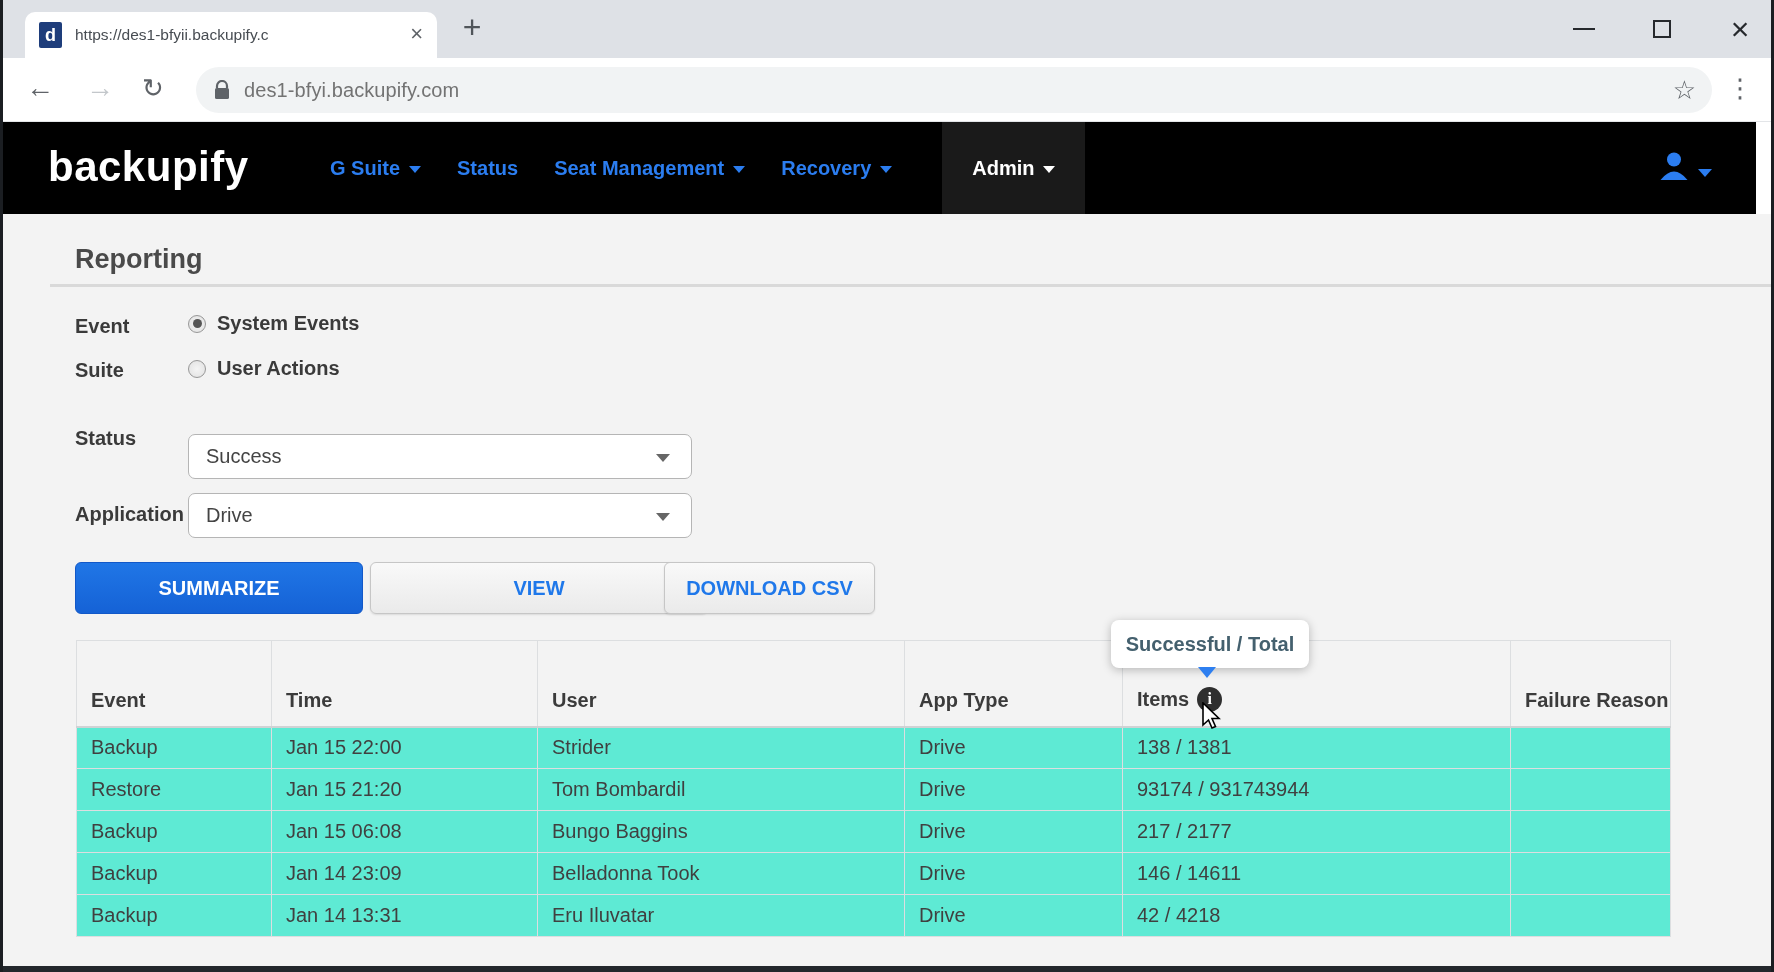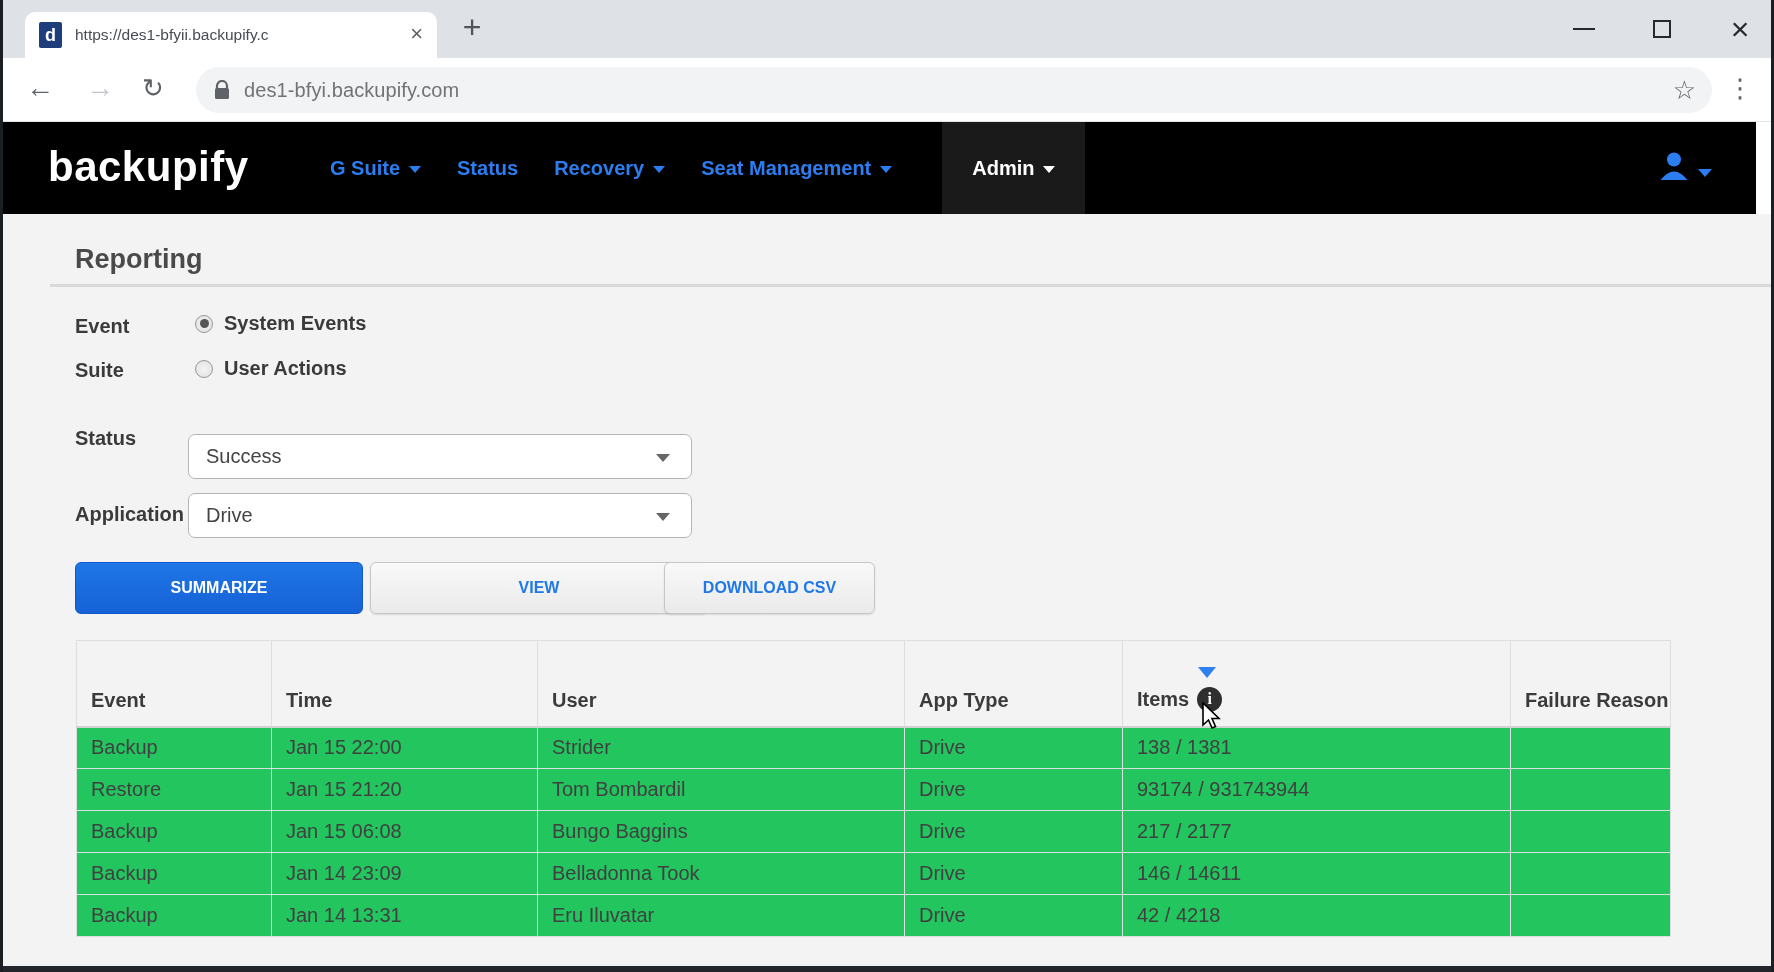--- a/index.html
+++ b/index.html
@@ -61,52 +61,52 @@
   
   .page { position:absolute; left:0; top:214px; right:0; height:758px; background:#f3f3f3; overflow:hidden; }
   .page-title { position:absolute; left:75px; top:24px; font-size:27px; font-weight:bold; color:#4a4a4a;margin-top:6px; }
   .rule { position:absolute; left:50px; right:0; top:70px; height:3px; background:#d9d9d9; }
 
   .field-label { position:absolute; font-size:20px; font-weight:bold; color:#3a3a3a; }
   .lbl-event { left:75px; top:90px; line-height:44px; }
   .lbl-status { left:75px; top:213px; }
   .lbl-app { left:75px; top:289px; width:116px; overflow:hidden; white-space:nowrap; }
 
-  .radio-row { position:absolute; left:195px; display:flex; align-items:center; gap:11px; }
+  .radio-row { position:absolute; left:188px; display:flex; align-items:center; gap:11px; }
   .radio-row-1 { top:98px; }
   .radio-row-2 { top:143px; }
   .radio { width:18px; height:18px; border-radius:50%; border:1px solid #979797;
            background:radial-gradient(#f4f4f4,#e0e0e0); display:flex; align-items:center; justify-content:center; }
   .radio .dot { width:9px; height:9px; border-radius:50%; background:#555; display:none; }
   .radio.selected .dot { display:block; }
   .radio-label { font-size:20px; font-weight:bold; color:#3a3a3a; }
 
   .select { position:absolute; left:188px; width:504px; height:45px; background:#fff; border:1px solid #b5b5b5;
             border-radius:7px; font-size:20px; color:#444; line-height:43px; padding-left:17px; }
   .select-status { top:220px; }
   .select-app { top:279px; }
   .select-caret { position:absolute; right:21px; top:19px; width:0; height:0;
                   border-left:7px solid transparent; border-right:7px solid transparent; border-top:8px solid #666; }
 
-  .btn { position:absolute; top:348px; height:52px; border-radius:6px; font-size:16px; font-weight:bold;
+  .btn { position:absolute; top:348px; height:52px; border-radius:6px; font-size:20px; font-weight:bold;
          display:flex; align-items:center; justify-content:center; }
   .btn-primary { left:75px; width:288px; background:linear-gradient(180deg,#2076e6,#1562d6); color:#fff;
                  border:1px solid #1258c8; }
   .btn-secondary { background:linear-gradient(180deg,#f9f9f9,#eaeaea); border:1px solid #c6c6c6; color:#1f78ea;
                    box-shadow:0 1px 2px rgba(0,0,0,0.10); }
   .btn-view { left:370px; width:338px; }
   .btn-csv { left:664px; width:211px; }
 
   
   .report-table { position:absolute; left:76px; top:426px; width:1594px; border-collapse:collapse; table-layout:fixed;
                   font-size:20px; color:#404040; }
   .report-table th, .report-table td { border:1px solid #dcdee0; padding-left:14px; text-align:left; font-weight:normal; }
   .report-table th { height:86px; vertical-align:bottom; padding-bottom:14px; font-weight:bold; color:#3b3b3b;
                      border-bottom:2px solid #d0d2d4; background:#f3f3f3; }
-  .report-table td { height:42px; background:#22c55e; }
+  .report-table td { height:42px; background:#5eead4; }
   .items-head { display:flex; align-items:center; gap:8px; }
   .info-icon { width:25px; height:25px; border-radius:50%; background:#2f2f2f; color:#fff; font-weight:bold;
                font-size:16px; display:flex; align-items:center; justify-content:center; font-family:"Liberation Serif", serif; }
 
   
   .tooltip { position:absolute; left:1111px; top:406px; width:198px; height:48px; background:#fff; border-radius:8px;
              box-shadow:0 2px 10px rgba(0,0,0,0.25); display:flex; align-items:center; justify-content:center;
              font-size:20px; font-weight:bold; color:#44606e; z-index:20; }
   .tooltip-arrow { position:absolute; left:1198px; top:453px; width:0; height:0; z-index:21;
                    border-left:9px solid transparent; border-right:9px solid transparent; border-top:11px solid #2e7ff0; }
@@ -160,25 +160,25 @@
     <div class="logo">backupify</div>
     <div class="nav-items">
       <div class="nav-item">
         <span>G Suite</span>
         <span class="caret"></span>
       </div>
       <div class="nav-item">
         <span>Status</span>
       </div>
       <div class="nav-item">
+        <span>Seat Management</span>
+        <span class="caret"></span>
+      </div>
+      <div class="nav-item">
         <span>Recovery</span>
-        <span class="caret"></span>
-      </div>
-      <div class="nav-item">
-        <span>Seat Management</span>
         <span class="caret"></span>
       </div>
       <div class="nav-item active">
         <span>Admin</span>
         <span class="caret"></span>
       </div>
     </div>
     <div class="user-menu">
       <span>
         <svg width="32" height="32" viewBox="0 0 32 32">
@@ -287,20 +287,21 @@
           <td>Backup</td>
           <td>Jan 14 13:31</td>
           <td>Eru Iluvatar</td>
           <td>Drive</td>
           <td>42 / 4218</td>
           <td></td>
         </tr>
       </tbody>
     </table>
 
+    <div class="tooltip">Successful / Total</div>
     <div class="tooltip-arrow"></div>
 
     <div class="cursor">
       <svg width="24" height="28" viewBox="0 0 24 28">
         <path d="M3 1 L3 23 L8.5 18 L12 26 L15.5 24.5 L12 16.5 L19 16.5 Z" fill="#fff" stroke="#000" stroke-width="1.6"></path>
       </svg>
     </div>
   </div>
 
   <div class="edge-left"></div>

